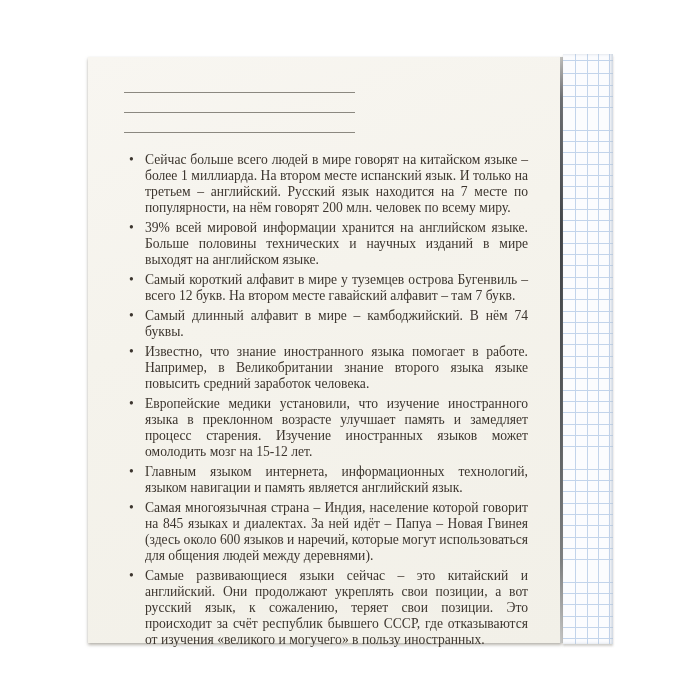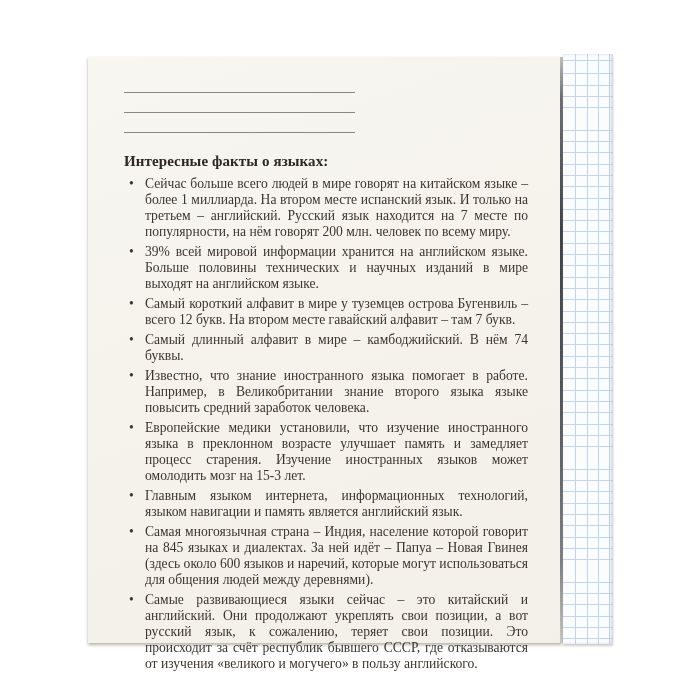--- a/index.html
+++ b/index.html
@@ -104,32 +104,31 @@
 <div class="scene">
 
   <div class="cover-page">
 
     <div class="write-lines">
       <div class="write-line"></div>
       <div class="write-line"></div>
       <div class="write-line"></div>
     </div>
 
-    <div class="heading">Интересные факты о языках:</div>
 
     <ul class="facts">
         <li><span class="bullet">•</span><span>Сейчас больше всего людей в мире говорят на китайском языке – более 1 миллиарда. На втором месте испанский язык. И только на третьем – английский. Русский язык находится на 7 месте по популярности, на нём говорят 200 млн. человек по всему миру.</span></li>
         <li><span class="bullet">•</span><span>39% всей мировой информации хранится на английском языке. Больше половины технических и научных изданий в мире выходят на английском языке.</span></li>
         <li><span class="bullet">•</span><span>Самый короткий алфавит в мире у туземцев острова Бугенвиль – всего 12 букв. На втором месте гавайский алфавит – там 7 букв.</span></li>
         <li><span class="bullet">•</span><span>Самый длинный алфавит в мире – камбоджийский. В нём 74 буквы.</span></li>
         <li><span class="bullet">•</span><span>Известно, что знание иностранного языка помогает в работе. Например, в Великобритании знание второго языка языке повысить средний заработок человека.</span></li>
-        <li><span class="bullet">•</span><span>Европейские медики установили, что изучение иностранного языка в преклонном возрасте улучшает память и замедляет процесс старения. Изучение иностранных языков может омолодить мозг на 15-3 лет.</span></li>
+        <li><span class="bullet">•</span><span>Европейские медики установили, что изучение иностранного языка в преклонном возрасте улучшает память и замедляет процесс старения. Изучение иностранных языков может омолодить мозг на 15-12 лет.</span></li>
         <li><span class="bullet">•</span><span>Главным языком интернета, информационных технологий, языком навигации и память является английский язык.</span></li>
         <li><span class="bullet">•</span><span>Самая многоязычная страна – Индия, население которой говорит на 845 языках и диалектах. За ней идёт – Папуа – Новая Гвинея (здесь около 600 языков и наречий, которые могут использоваться для общения людей между деревнями).</span></li>
-        <li><span class="bullet">•</span><span>Самые развивающиеся языки сейчас – это китайский и английский. Они продолжают укреплять свои позиции, а вот русский язык, к сожалению, теряет свои позиции. Это происходит за счёт республик бывшего СССР, где отказываются от изучения «великого и могучего» в пользу английского.</span></li>
+        <li><span class="bullet">•</span><span>Самые развивающиеся языки сейчас – это китайский и английский. Они продолжают укреплять свои позиции, а вот русский язык, к сожалению, теряет свои позиции. Это происходит за счёт республик бывшего СССР, где отказываются от изучения «великого и могучего» в пользу иностранных.</span></li>
       </ul>
 
   </div>
 
   <div class="page-edge"></div>
 
   <div class="grid-strip"></div>
 
 </div>
 

